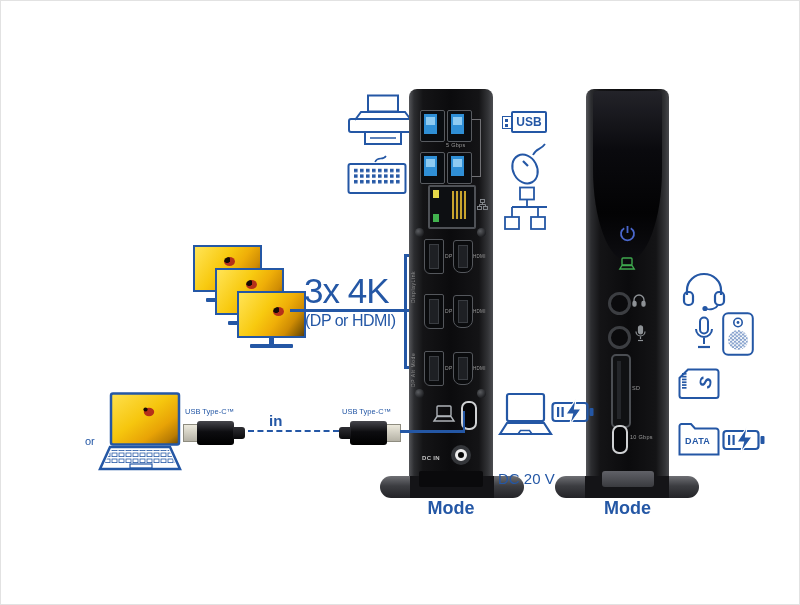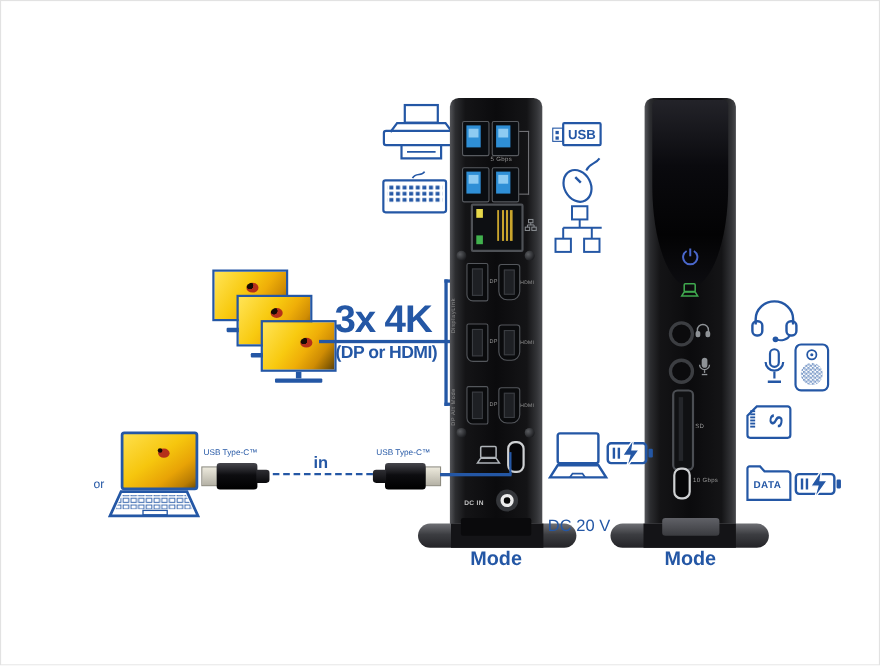--- a/index.html
+++ b/index.html
@@ -104,22 +104,22 @@
       <div class="base"></div>
   </div>
   <div class="monitor" style="left:236px;top:290px">
     <div class="screen">
         <div class="ladybug" style="left:52%;top:32%"></div>
       </div>
     <div class="neck"></div>
       <div class="base"></div>
   </div>
 
-  <div class="btxt" style="left:303px;top:270px;font-size:35px;font-weight:bold;letter-spacing:-1px;">3x 4K</div>
-  <div class="btxt" style="left:304px;top:311px;font-size:16px;font-weight:bold;letter-spacing:-.5px;">(DP or HDMI)</div>
+  <div class="btxt" style="left:303px;top:270px;font-size:35px;font-weight:normal;letter-spacing:-1px;">3x 4K</div>
+  <div class="btxt" style="left:304px;top:311px;font-size:16px;font-weight:normal;letter-spacing:-.5px;">(DP or HDMI)</div>
 
   <div class="bline" style="left:289px;top:308px;width:135px;height:2.5px"></div>
   <div class="bline" style="left:403px;top:253px;width:2.5px;height:115px"></div>
   <div class="bline" style="left:403px;top:253px;width:21px;height:2.5px"></div>
   <div class="bline" style="left:403px;top:365px;width:21px;height:2.5px"></div>
 
   <div class="tower" style="left:408px;top:88px">
 
     <div class="usba" style="left:11px;top:21px">
         <i></i>
@@ -328,21 +328,21 @@
     <rect x="33" y="72" width="22" height="4" fill="none" stroke="#2457a5" stroke-width="1.2"></rect>
   </svg>
 
   <div class="btxt" style="left:184px;top:406px;font-size:7.5px">USB Type-C™</div>
   <div class="plug" style="left:182px;top:420px">
     <div class="m"></div>
       <div class="b"></div>
       <div class="t"></div>
   </div>
   <div class="dline" style="left:247px;top:429px;width:91px"></div>
-  <div class="btxt" style="left:284px;top:411px;font-size:15px;font-weight:bold">in</div>
+  <div class="btxt" style="left:268px;top:411px;font-size:15px;font-weight:bold">in</div>
   <div class="btxt" style="left:341px;top:406px;font-size:7.5px">USB Type-C™</div>
   <div class="plug mirror" style="left:338px;top:420px">
     <div class="m"></div>
       <div class="b"></div>
       <div class="t"></div>
   </div>
   <div class="bline" style="left:399px;top:429px;width:65px;height:2.5px"></div>
   <div class="bline" style="left:461.5px;top:410px;width:2.5px;height:21px"></div>
 
 </div>

